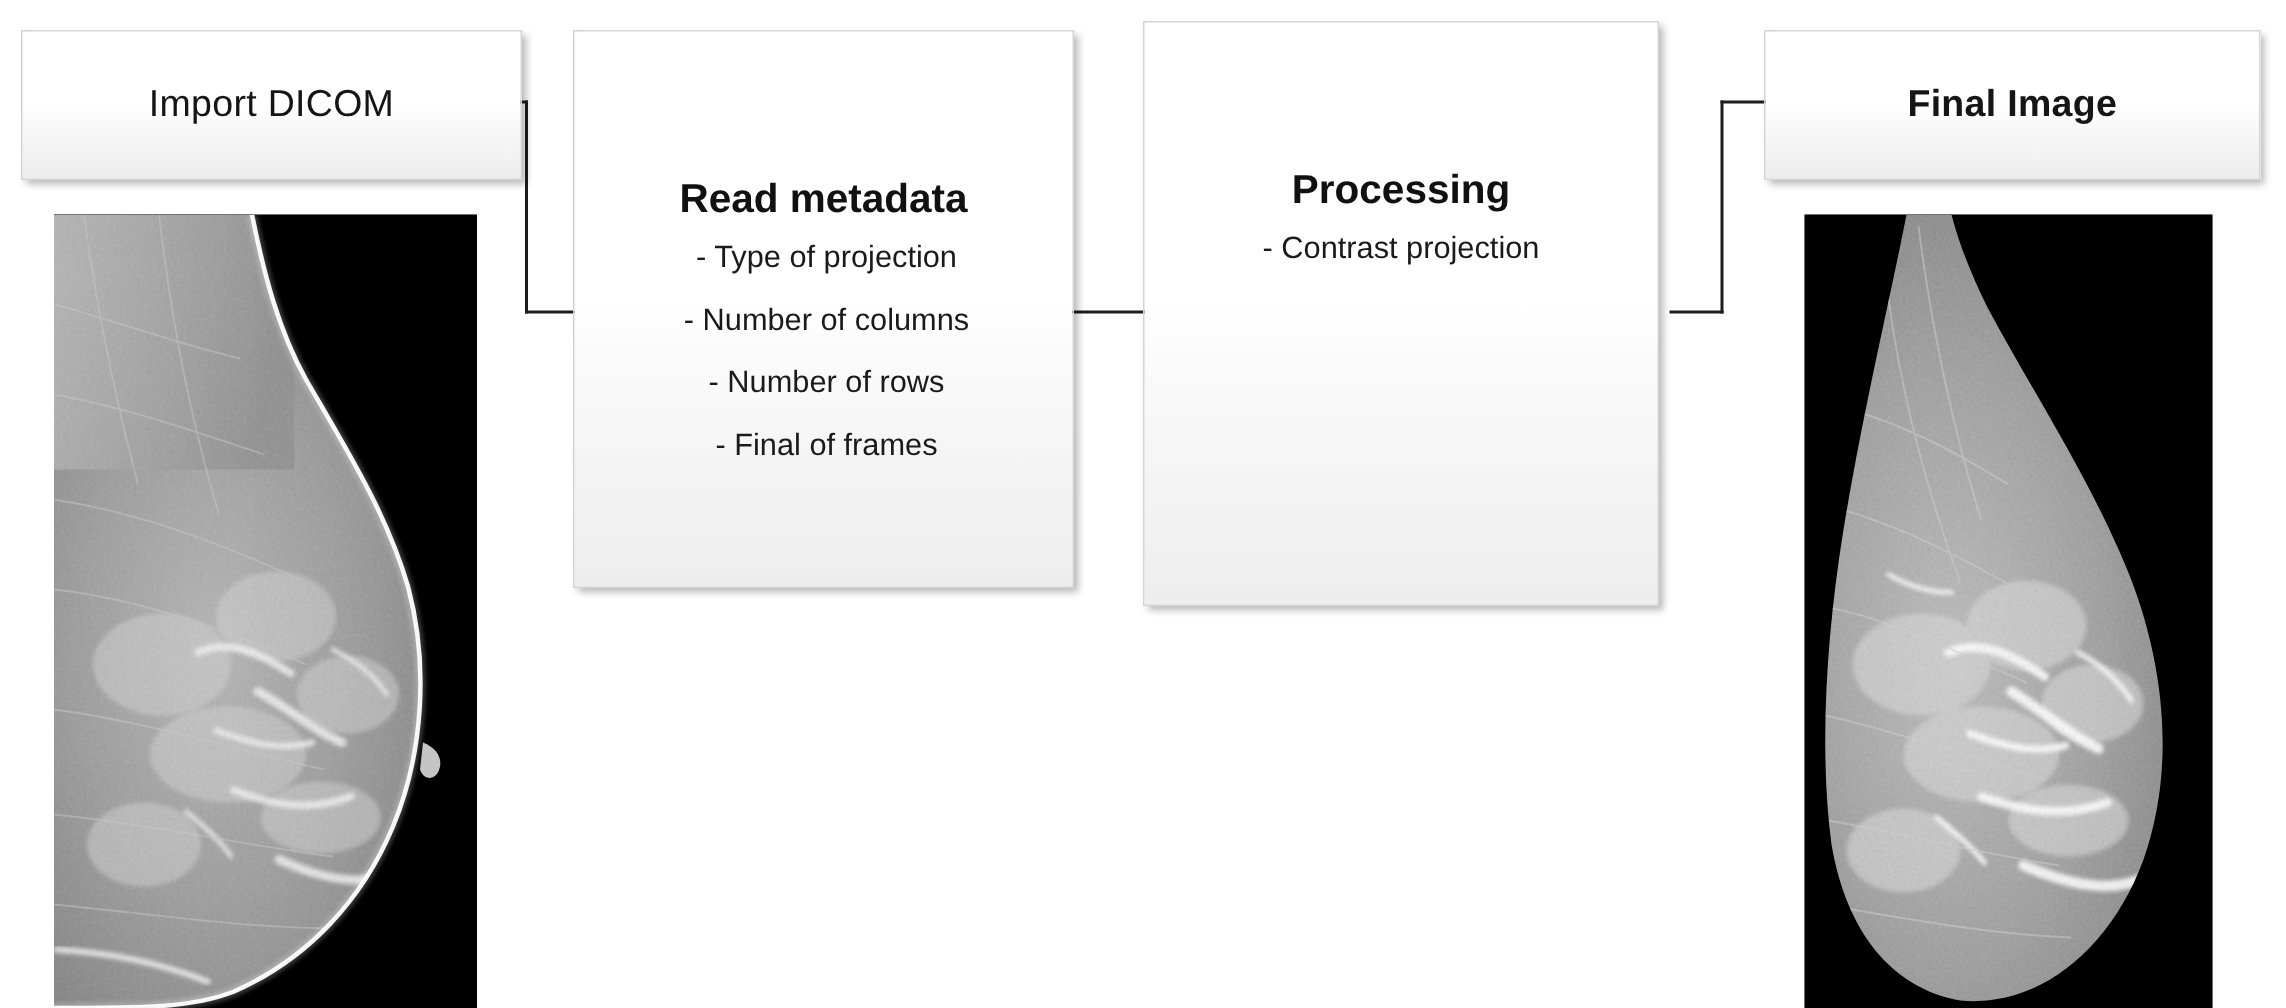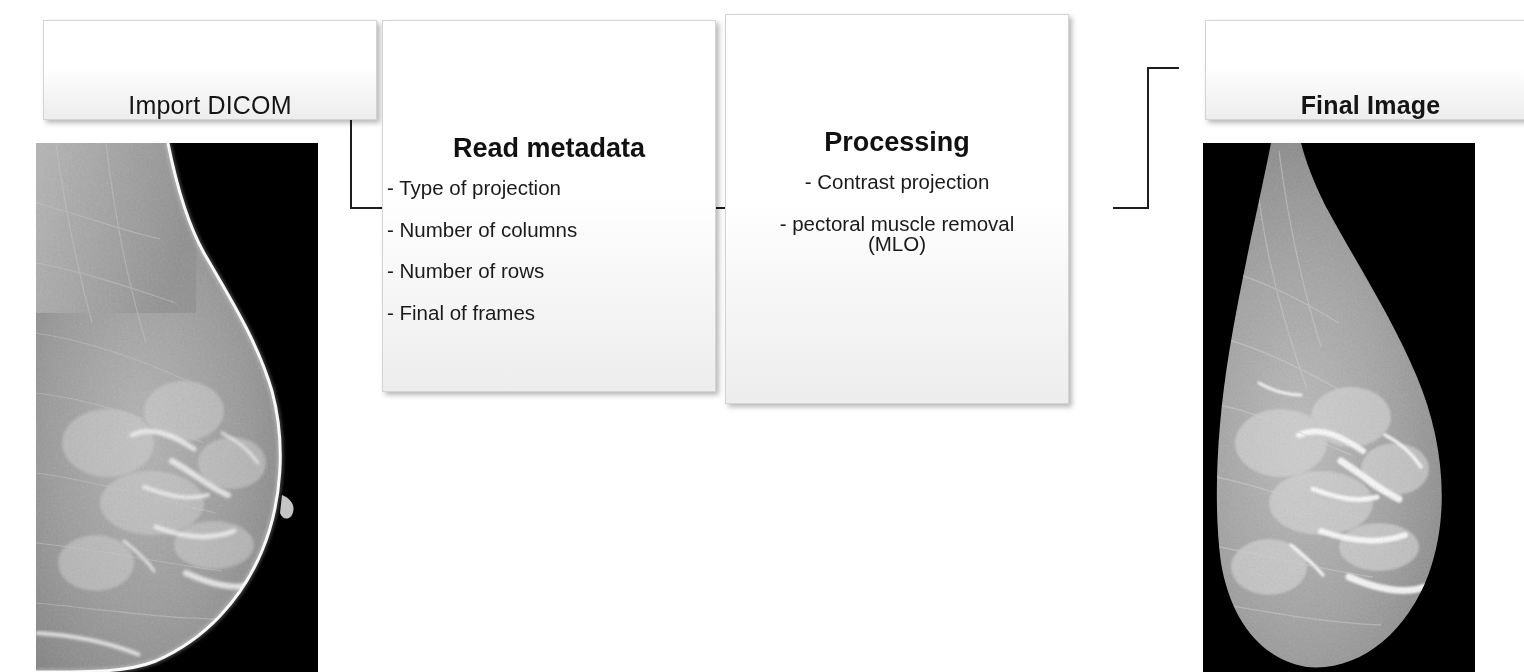--- a/index.html
+++ b/index.html
@@ -32,60 +32,59 @@
                 #ffffff 48%,
                 #fbfbfb 58%,
                 #ededed 100%);
     box-shadow: 3px 3px 5px rgba(0,0,0,0.28);
     text-align: center;
   }
 
   
   .label-box {
     display: flex;
-    align-items: flex-end;
+    align-items: center;
     justify-content: center;
-    margin-left: 29px;
   }
   .label-box .box-title {
     font-size: 25px;
     font-weight: bold;
     color: #151515;
     letter-spacing: .2px;
     line-height: 1.1;
   }
   .label-box.plain .box-title {
     font-weight: normal;
   }
 
   
   .detail-box {
     padding-top: 96px;
   }
   .detail-box .box-title {
     font-size: 27px;
     font-weight: bold;
     color: #111111;
-    margin: 16px 0 14px 0;
+    margin: 0 0 14px 0;
     line-height: 1.15;
   }
   .bullets {
     list-style: none;
     margin: 0;
     padding: 0;
   }
   .bullets li {
     font-size: 20.5px;
     color: #1a1a1a;
     line-height: 1.0;
     margin: 0 0 21px 0;
     white-space: pre-line;
   }
   .bullets.align-left li {
-    text-align: left;
+    text-align: center;
     padding-left: 4px;
   }
   .bullets.align-center li {
     text-align: center;
   }
 
   
   .conn {
     position: absolute;
     background: #1d1d1d;
@@ -123,26 +122,24 @@
   <div class="box detail-box" style="left:382px; top:20px; width:334px; height:372px;">
     <div class="box-title">Read metadata</div>
     <ul class="bullets align-left">
       <li>- Type of projection</li>
       <li>- Number of columns</li>
       <li>- Number of rows</li>
       <li>- Final of frames</li>
     </ul>
   </div>
 
-  <div class="box detail-box" style="left:725px; top:14px; width:344px; height:390px;">
+  <div class="box detail-box" style="left:762px; top:14px; width:344px; height:390px;">
     <div class="box-title">Processing</div>
     <ul class="bullets align-center">
       <li>- Contrast projection</li>
-      <li>- pectoral muscle removal
-(MLO)</li>
     </ul>
   </div>
 
   <div class="box label-box" style="left:1176px; top:20px; width:331px; height:100px;">
     <span class="box-title">Final Image</span>
   </div>
 
   <div class="mammo" style="left:36px; top:143px; width:282px; height:529px;">
     <svg width="282" height="529" viewBox="0 0 282 529" xmlns="http://www.w3.org/2000/svg">
       <defs>

